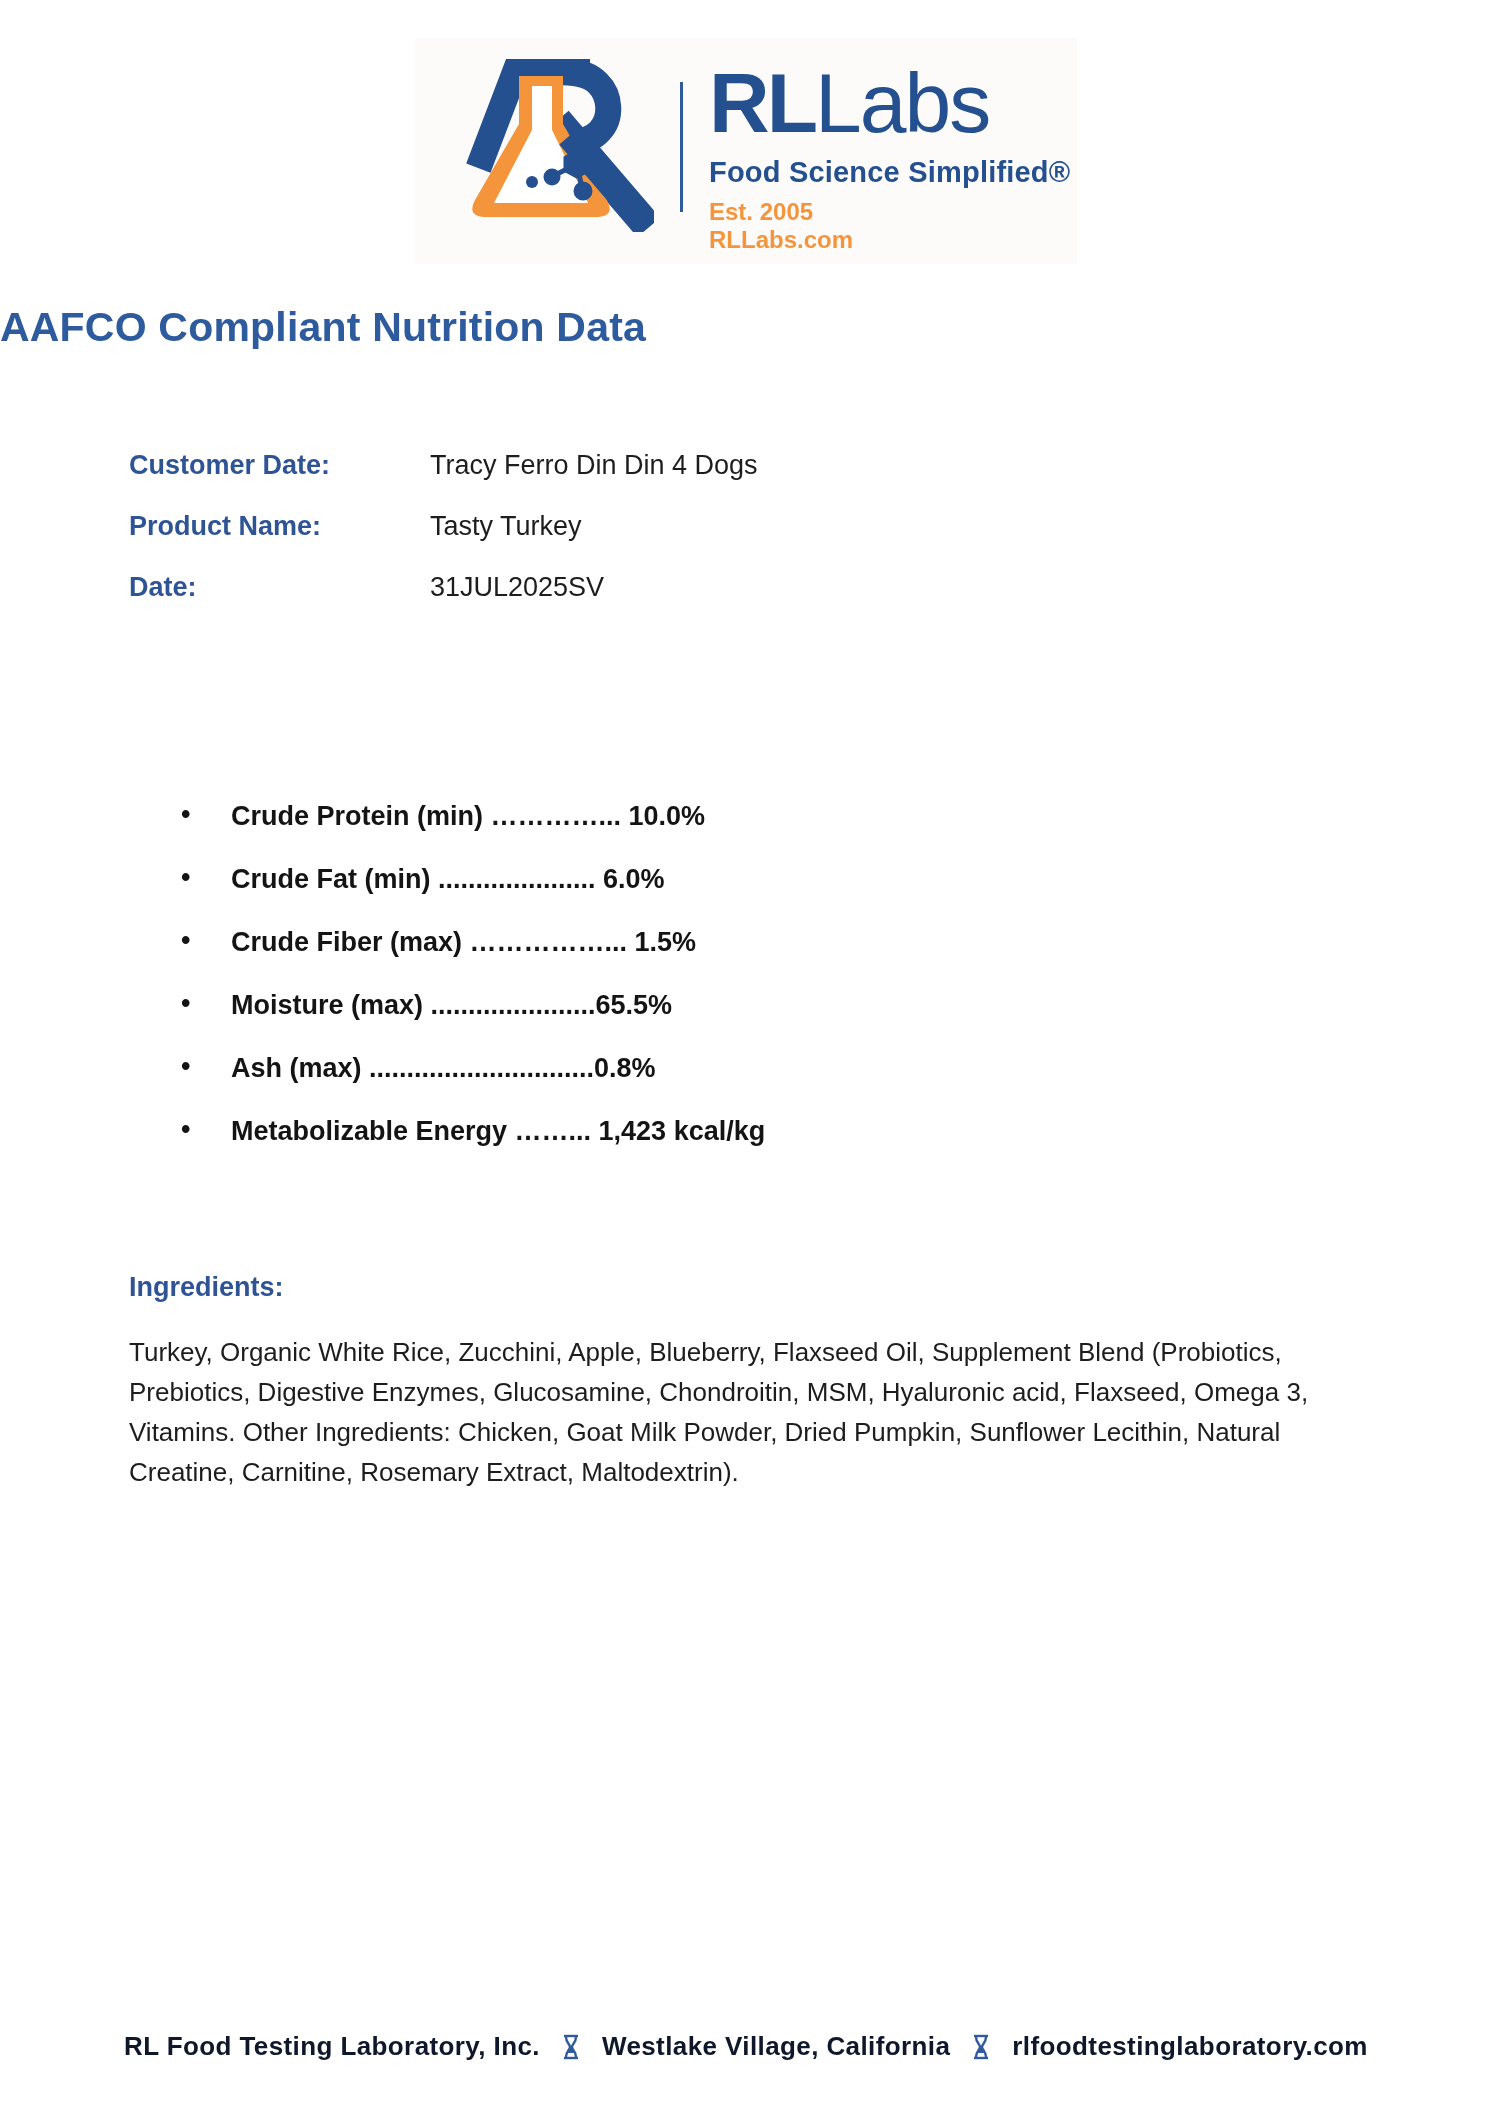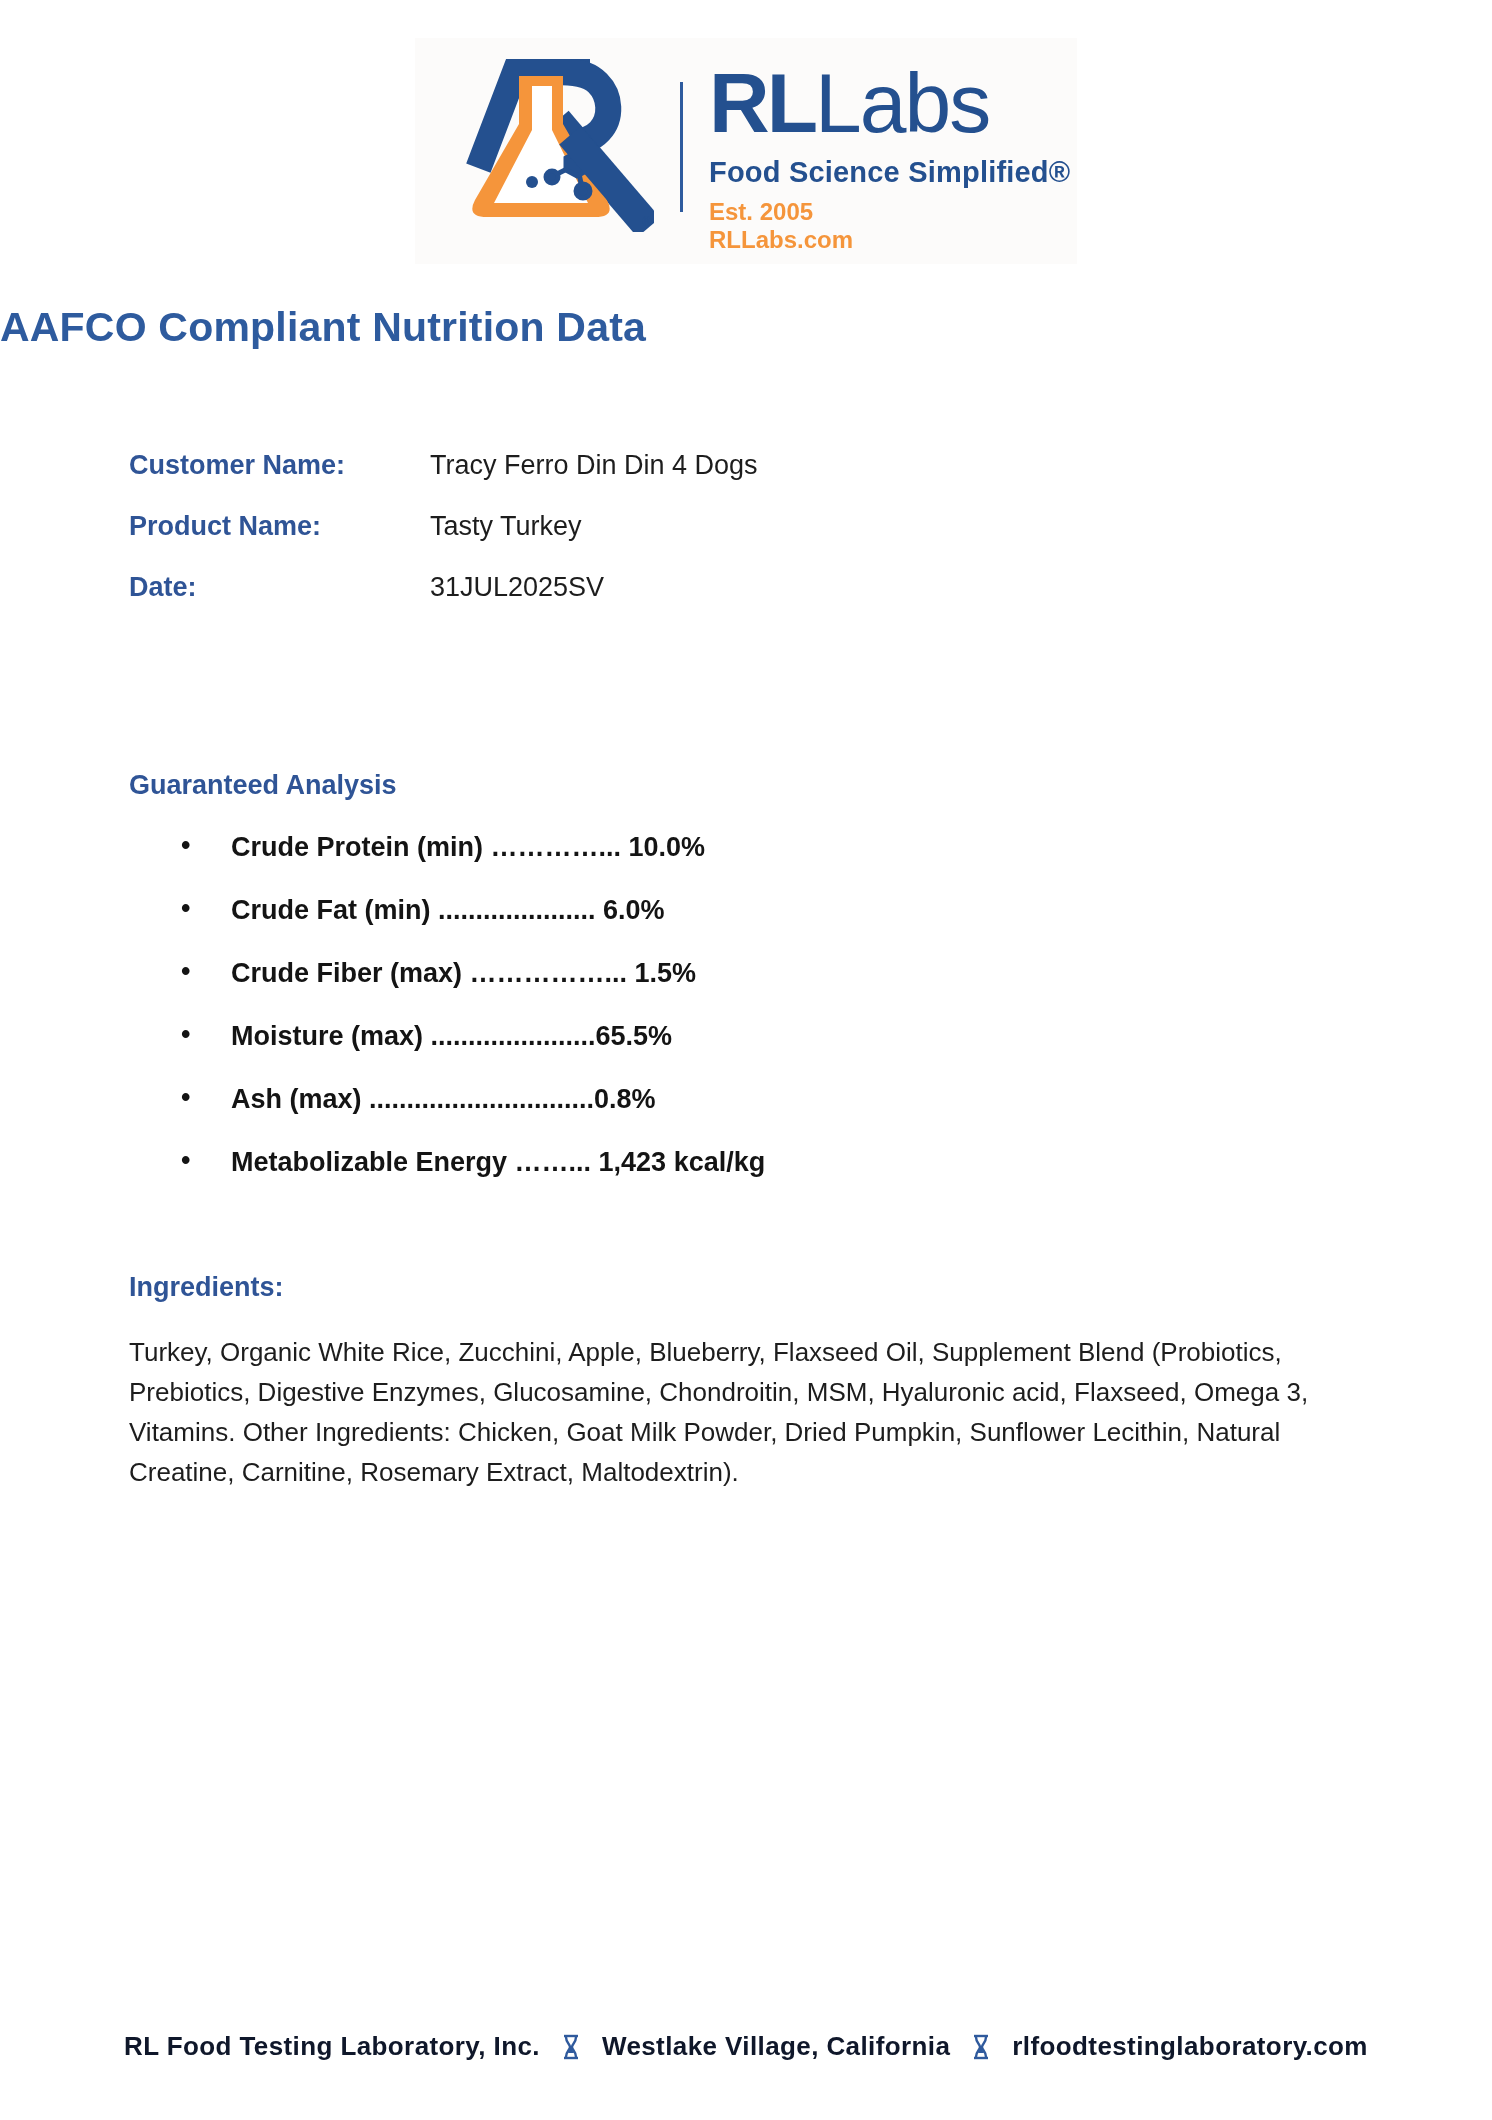--- a/index.html
+++ b/index.html
@@ -102,35 +102,34 @@
         <span>Est. 2005</span>
         <span>RLLabs.com</span>
       </div>
     </div>
   </header>
 
   <h1 class="doc-title">AAFCO Compliant Nutrition Data</h1>
 
   <section class="info">
     <div class="info-row">
-      <span class="info-label">Customer Name:</span>
+      <span class="info-label">Customer Date:</span>
       <span class="info-value">Tracy Ferro Din Din 4 Dogs</span>
     </div>
     <div class="info-row">
       <span class="info-label">Product Name:</span>
       <span class="info-value">Tasty Turkey</span>
     </div>
     <div class="info-row">
       <span class="info-label">Date:</span>
       <span class="info-value">31JUL2025SV</span>
     </div>
   </section>
 
   <section class="ga">
-    <h2 class="section-heading">Guaranteed Analysis</h2>
     <ul>
       <li><span class="bullet">•</span><span>Crude Protein (min) …………... 10.0%</span></li>
       <li><span class="bullet">•</span><span>Crude Fat (min) ..................... 6.0%</span></li>
       <li><span class="bullet">•</span><span>Crude Fiber (max) ……………... 1.5%</span></li>
       <li><span class="bullet">•</span><span>Moisture (max) ......................65.5%</span></li>
       <li><span class="bullet">•</span><span>Ash (max) ..............................0.8%</span></li>
       <li><span class="bullet">•</span><span>Metabolizable Energy ……... 1,423 kcal/kg</span></li>
     </ul>
   </section>
 

